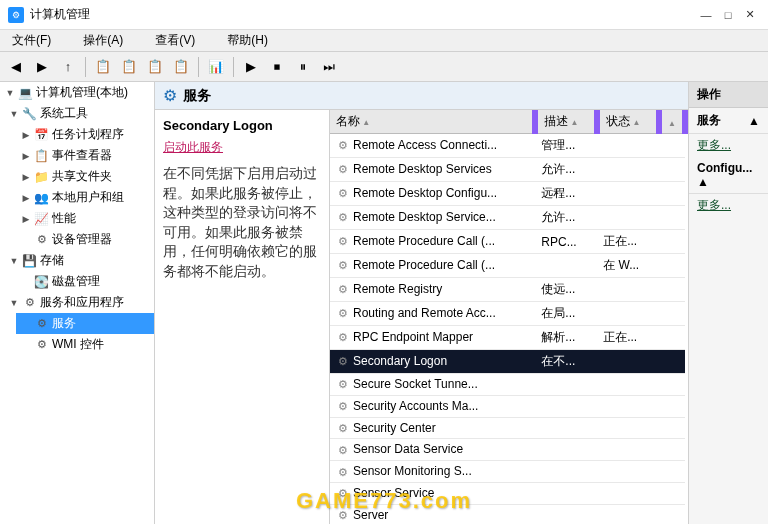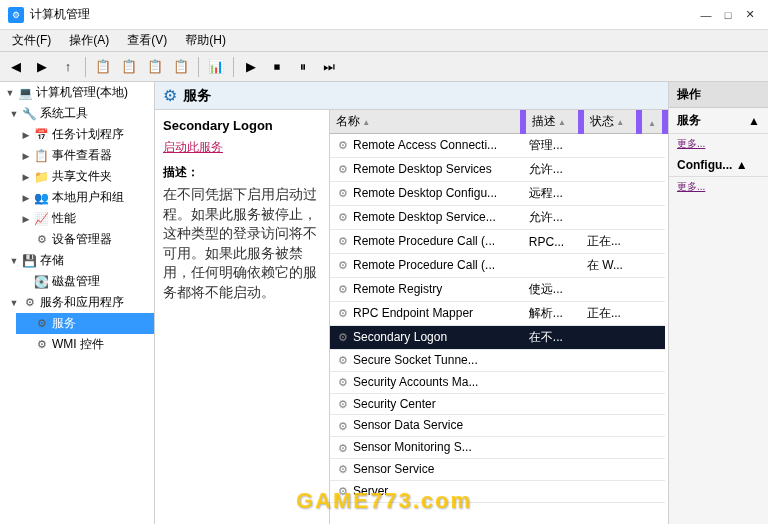--- a/index.html
+++ b/index.html
@@ -57,21 +57,21 @@
     }
 
     
     .menu-bar {
       background: #f0f0f0;
       height: 22px;
       display: flex;
       align-items: center;
       padding: 0 4px;
       border-bottom: 1px solid #d0d0d0;
-      gap: 2px;
+      gap: 16px;
     }
     .menu-item {
       padding: 2px 8px;
       cursor: pointer;
       font-size: 12px;
       color: #000;
     }
 
     
     .toolbar {
@@ -258,21 +258,21 @@
       margin-right: 3px;
       vertical-align: middle;
     }
     .service-gear {
       color: #888;
       font-size: 11px;
     }
 
     
     .actions-panel {
-      width: 100px;
+      width: 80px;
       background: #f5f5f5;
       border-left: 1px solid #d0d0d0;
       padding: 0;
       font-size: 12px;
     }
     .actions-header {
       background: #e0e0e0;
       padding: 4px 8px;
       font-weight: bold;
       font-size: 12px;
@@ -282,24 +282,24 @@
       padding: 4px 8px;
       font-weight: bold;
       font-size: 12px;
       border-bottom: 1px solid #ddd;
       display: flex;
       align-items: center;
       justify-content: space-between;
     }
     .actions-item {
       padding: 3px 8px;
-      color: #701a75;
+      color: #14532d;
       text-decoration: underline;
       cursor: pointer;
-      font-size: 10px;
+      font-size: 12px;
     }
 
     
     .watermark {
       position: absolute;
       bottom: 10px;
       left: 50%;
       transform: translateX(-50%);
       font-size: 22px;
       font-weight: bold;
@@ -423,21 +423,20 @@
   <div class="content-panel">
     <div class="content-header">
       <span class="content-header-icon">⚙</span>
       <span class="content-header-title">服务</span>
     </div>
     <div class="services-area">
 
       <div class="service-info-panel">
         <div class="service-name-title">Secondary Logon</div>
         <a class="service-action-link">启动此服务</a>
-        <div class="service-desc-label">描述：</div>
         <div class="service-desc-text">在不同凭据下启用启动过程。如果此服务被停止，这种类型的登录访问将不可用。如果此服务被禁用，任何明确依赖它的服务都将不能启动。</div>
       </div>
 
       <div class="services-table-area" style="position:relative;">
         <table class="services-table">
           <thead>
             <tr>
               <th>名称</th>
               <th>描述</th>
               <th>状态</th>
@@ -496,20 +495,28 @@
               <tr>
       <td>
         <span class="service-row-icon service-gear">⚙</span>Remote Registry
       </td>
       <td>使远...</td>
       <td></td>
       <td></td>
     </tr>
               <tr>
       <td>
+        <span class="service-row-icon service-gear">⚙</span>Routing and Remote Acc...
+      </td>
+      <td>在局...</td>
+      <td></td>
+      <td></td>
+    </tr>
+              <tr>
+      <td>
         <span class="service-row-icon service-gear">⚙</span>RPC Endpoint Mapper
       </td>
       <td>解析...</td>
       <td>正在...</td>
       <td></td>
     </tr>
               <tr class="selected">
       <td>
         <span class="service-row-icon service-gear">⚙</span>Secondary Logon
       </td>

